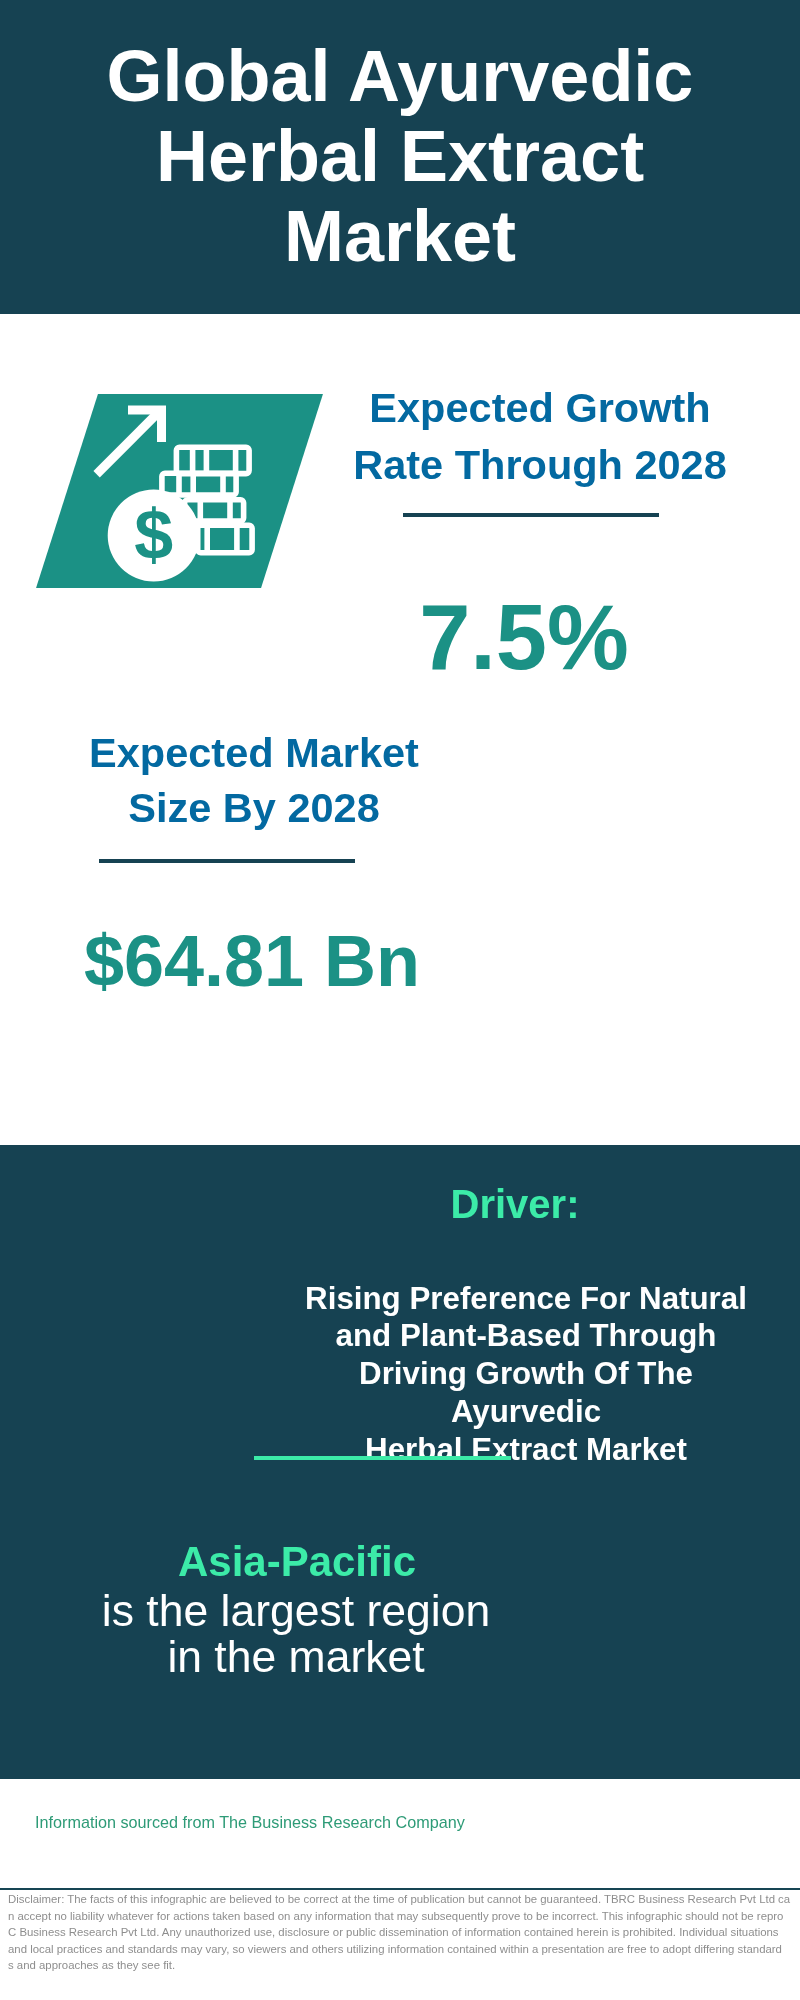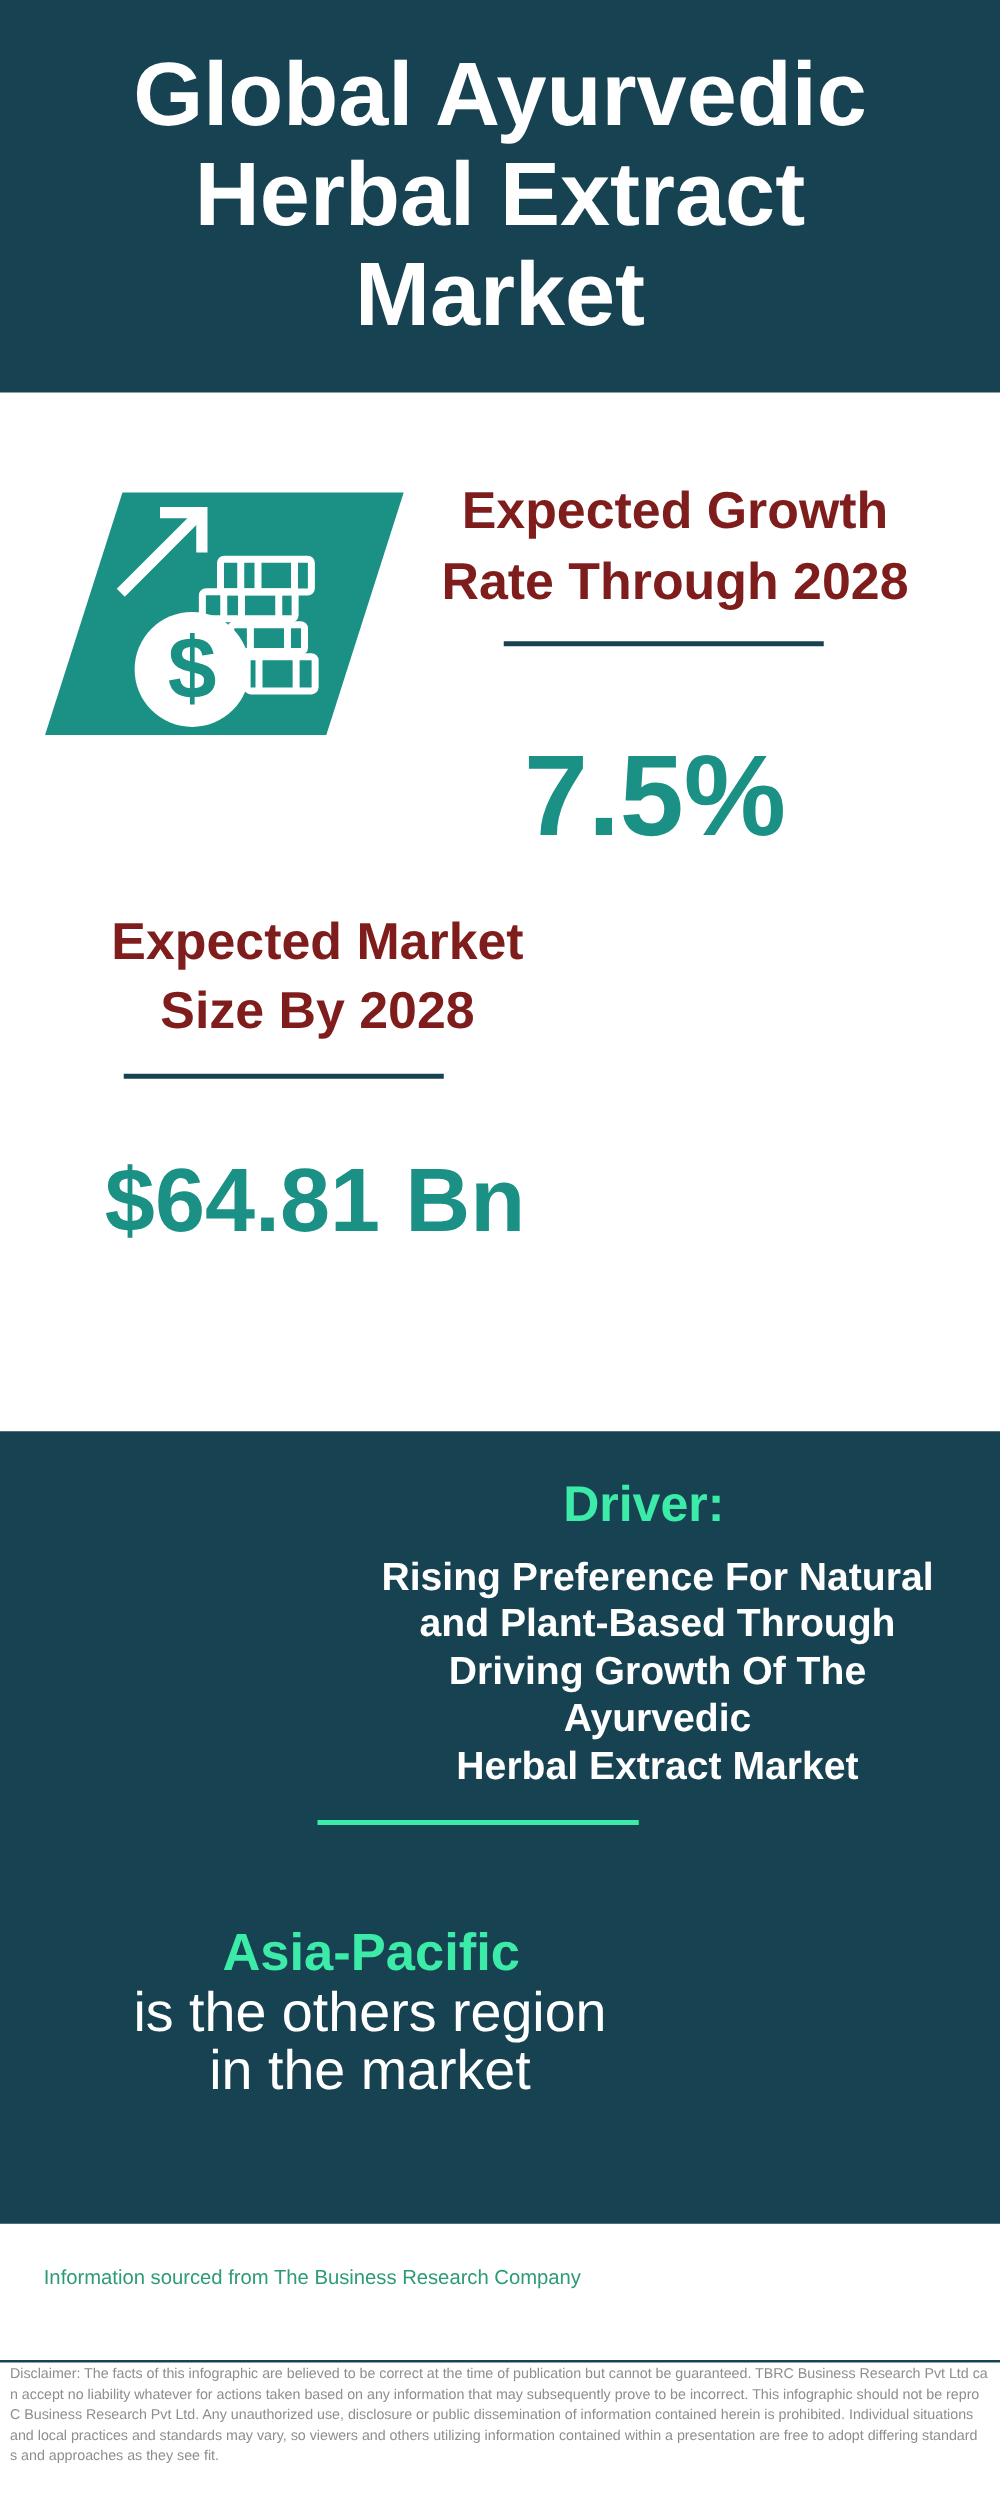--- a/index.html
+++ b/index.html
@@ -10,28 +10,28 @@
 
   
   .header{position:absolute;left:0;top:0;width:800px;height:314px;background:#164252;}
   .title{position:absolute;left:0;top:36px;width:800px;text-align:center;color:#ffffff;
          font-weight:bold;font-size:72px;line-height:80px;letter-spacing:0px;}
   .para{position:absolute;background:#1b9185;transform:skewX(-17.7deg);}
   .icon{position:absolute;}
 
   
   .abs{position:absolute;text-align:center;}
-  .hd{color:#7f1d1d;font-weight:bold;font-size:41.5px;}
+  .hd{color:#0369a1;font-weight:bold;font-size:41.5px;}
   .big{font-weight:bold;color:#1b9185;margin-top:39px;}
   .rule{position:absolute;background:#164252;}
 
   
   .dark{position:absolute;left:0;top:1145px;width:800px;height:634px;background:#164252;}
   .mint{color:#3ceba8;font-weight:bold;}
-  .wtxt{color:#ffffff;font-weight:bold;}
+  .wtxt{color:#ffffff;font-weight:bold;margin-top:37px;}
   .mrule{position:absolute;background:#3ceba8;}
 
   
   .srcline{position:absolute;color:#2e9b77;font-size:16.2px;line-height:20.7px;text-align:left;}
   .sep{position:absolute;left:0;top:1888px;width:800px;height:2px;background:#174553;}
   .disc{position:absolute;left:8px;top:1891px;width:795px;color:#8e8e8e;
         font-size:11.4px;line-height:16.6px;}
 </style>
 </head>
 <body>
@@ -85,21 +85,21 @@
   <div class="abs wtxt" style="left:286px;top:1242.6px;width:480px;font-size:31.3px;line-height:37.8px;">
     <div>Rising Preference For Natural</div>
     <div>and Plant-Based Through</div>
     <div>Driving Growth Of The Ayurvedic</div>
     <div>Herbal Extract Market</div>
   </div>
   <div class="mrule" style="left:254px;top:1456.2px;width:257px;height:4px;"></div>
 
   <div class="abs mint" style="left:97px;top:1540.5px;width:400px;font-size:42px;line-height:42px;">Asia-Pacific</div>
   <div class="abs" style="left:96px;top:1588px;width:400px;font-size:44.5px;line-height:46.2px;color:#ffffff;">
-    <div>is the others region</div>
+    <div>is the largest region</div>
     <div>in the market</div>
   </div>
 
   <div class="srcline" style="left:35px;top:1811.8px;width:500px;">
     <div>Information sourced from The Business Research Company</div>
   </div>
 
   <div class="sep"></div>
   <div class="disc">
     <div>Disclaimer: The facts of this infographic are believed to be correct at the time of publication but cannot be guaranteed. TBRC Business Research Pvt Ltd ca</div>

